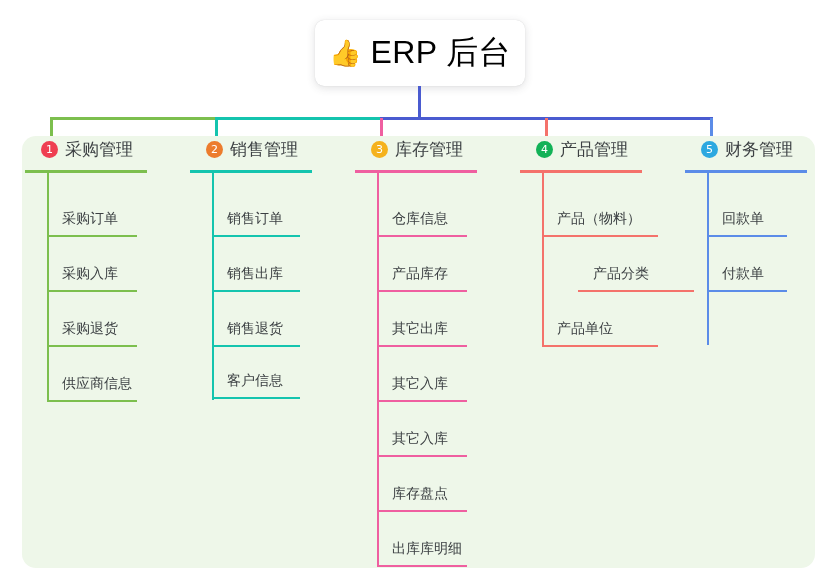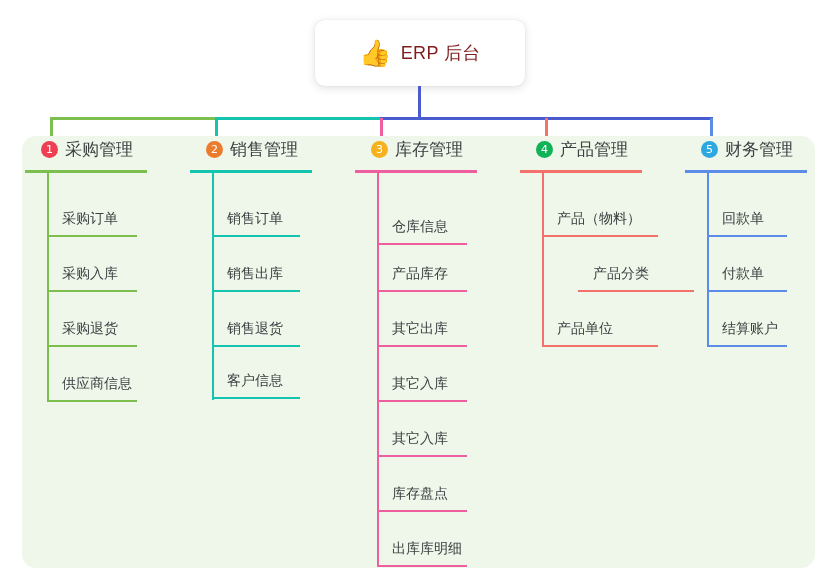--- a/index.html
+++ b/index.html
@@ -36,22 +36,22 @@
     justify-content: center;
     gap: 9px;
     box-sizing: border-box;
   }
   .root-emoji {
     font-size: 26px;
     line-height: 1;
     display: inline-block;
   }
   .root-title {
-    font-size: 18px;
-    color: #7f1d1d;
+    font-size: 32px;
+    color: #000000;
     letter-spacing: 0.4px;
     white-space: nowrap;
     text-align: right;
   }
 
   
   .conn {
     position: absolute;
   }
   .conn-stem {            
@@ -217,21 +217,21 @@
             <div class="leaf-rule" style="width: 88px; background: rgb(20, 196, 174);"></div>
           </div>
         </div>
         <div class="column" style="left: 333px;">
           <div class="col-header">
             <span class="badge" style="background: rgb(245, 178, 29);">3</span>
             <span class="col-title">库存管理</span>
           </div>
           <div class="col-rule" style="width: 122px; background: rgb(239, 95, 160);"></div>
           <div class="spine" style="height: 395px; background: rgb(239, 95, 160);"></div>
-          <div class="leaf" style="top: 80px; width: 90px;">
+          <div class="leaf" style="top: 72px; width: 90px;">
             <span class="leaf-label">仓库信息</span>
             <div class="leaf-rule" style="width: 90px; background: rgb(239, 95, 160);"></div>
           </div>
           <div class="leaf" style="top: 127px; width: 90px;">
             <span class="leaf-label">产品库存</span>
             <div class="leaf-rule" style="width: 90px; background: rgb(239, 95, 160);"></div>
           </div>
           <div class="leaf" style="top: 182px; width: 90px;">
             <span class="leaf-label">其它出库</span>
             <div class="leaf-rule" style="width: 90px; background: rgb(239, 95, 160);"></div>
@@ -281,21 +281,17 @@
           <div class="col-rule" style="width: 122px; background: rgb(91, 140, 232);"></div>
           <div class="spine" style="height: 175px; background: rgb(91, 140, 232);"></div>
           <div class="leaf" style="top: 127px; width: 80px;">
             <span class="leaf-label">付款单</span>
             <div class="leaf-rule" style="width: 80px; background: rgb(91, 140, 232);"></div>
           </div>
           <div class="leaf" style="top: 72px; width: 80px;">
             <span class="leaf-label">回款单</span>
             <div class="leaf-rule" style="width: 80px; background: rgb(91, 140, 232);"></div>
           </div>
-          <div class="leaf" style="top: 182px; width: 80px;">
-            <span class="leaf-label">结算账户</span>
-            <div class="leaf-rule" style="width: 80px; background: rgb(91, 140, 232);"></div>
-          </div>
         </div>
       </div>
   </div>
 
 </div>
 
 </body></html>

